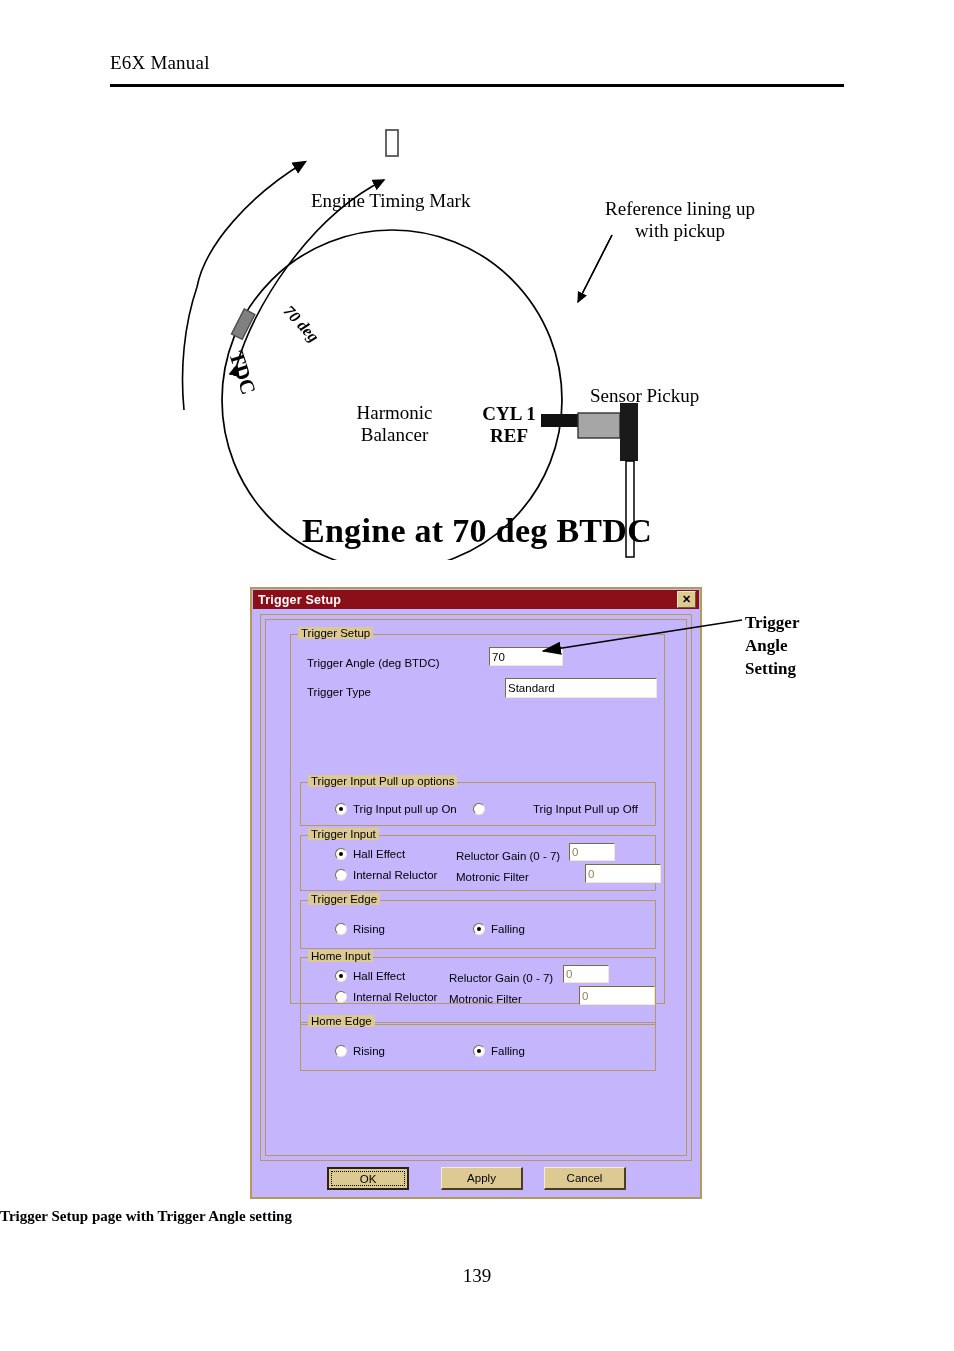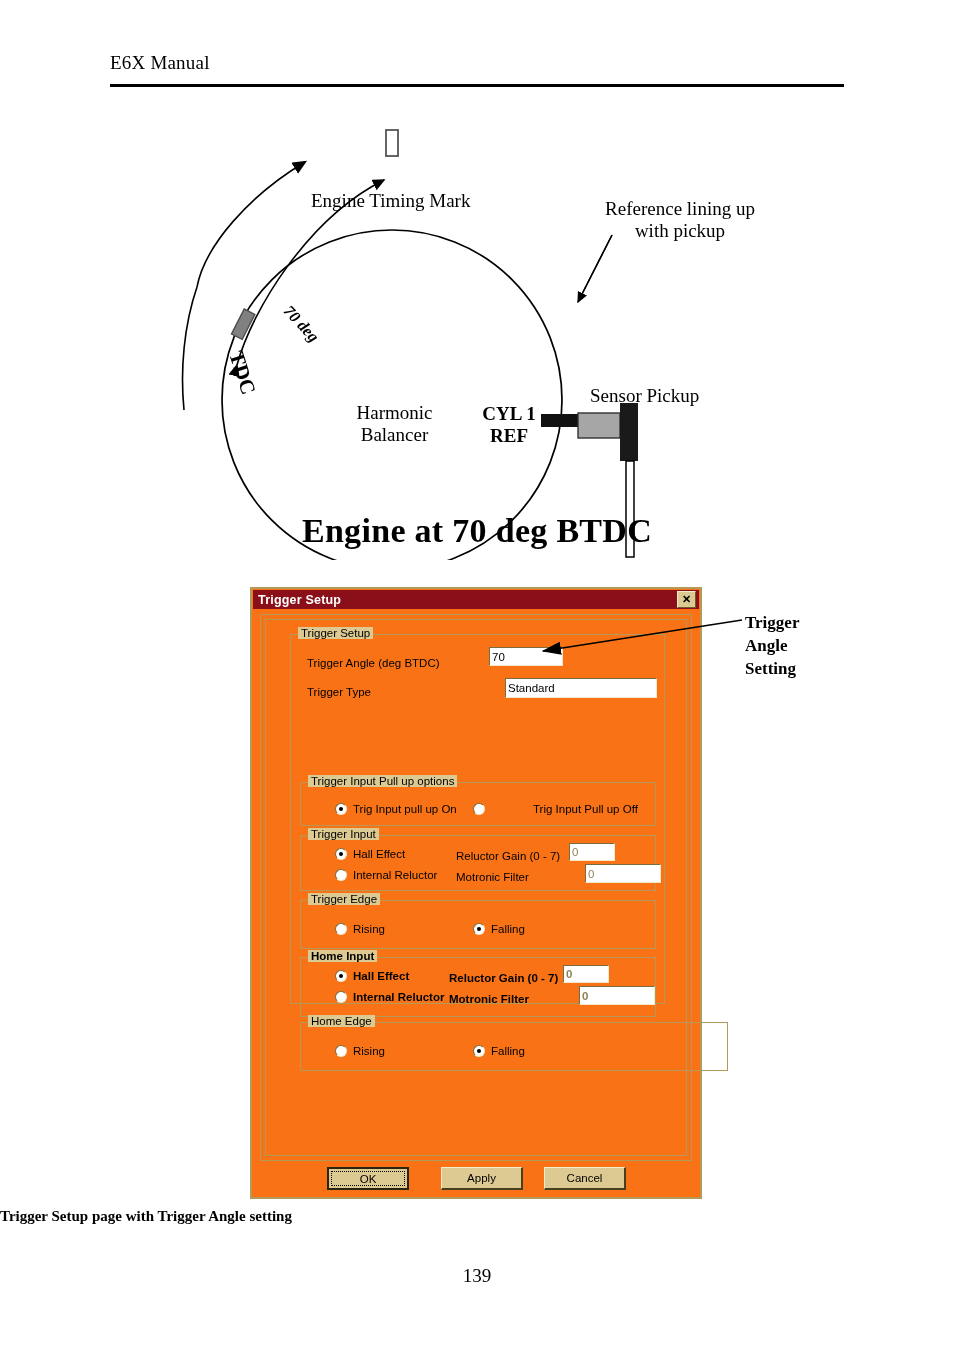--- a/index.html
+++ b/index.html
@@ -94,21 +94,21 @@
     white-space: pre;
   }
 
   
   #dialog {
     position: absolute;
     left: 250px;
     top: 587px;
     width: 452px;
     height: 612px;
-    background: #f97316;
+    background: #c4b5fd;
     border: 2px solid #b39a58;
     box-sizing: border-box;
     font-family: "Liberation Sans", sans-serif;
   }
   #titlebar {
     position: relative;
     height: 19px;
     margin: 1px;
     background: #8b0f18;
     display: flex;
@@ -427,37 +427,37 @@
           <div class="radio" style="left:34px; top:22px;">
             <span class="radio-dot"></span>
             <span class="radio-label">Rising</span>
           </div>
           <div class="radio" style="left:172px; top:22px;">
             <span class="radio-dot on"></span>
             <span class="radio-label">Falling</span>
           </div>
         </div>
 
-        <div class="group" style="left:9px; top:322px; width:356px; height:60px;font-weight:bold;">
+        <div class="group" style="left:9px; top:322px; width:356px; height:68px;">
           <span class="group-title">Home Input</span>
           <div class="radio" style="left:34px; top:12px;">
             <span class="radio-dot on"></span>
             <span class="radio-label">Hall Effect</span>
           </div>
           <div class="radio" style="left:34px; top:33px;">
             <span class="radio-dot"></span>
             <span class="radio-label">Internal Reluctor</span>
           </div>
           <span class="fld-label" style="left:148px; top:14px;">Reluctor Gain (0 - 7)</span>
           <span class="fld-label" style="left:148px; top:35px;">Motronic Filter</span>
           <div class="txt disabled" style="left:262px; top:7px; width:46px; height:18px;">0</div>
           <div class="combo disabled" style="left:262px; top:28px; width:76px; height:19px;">0</div>
         </div>
 
-        <div class="group" style="left:9px; top:387px; width:428px; height:49px;">
+        <div class="group" style="left:9px; top:387px; width:356px; height:49px;">
           <span class="group-title">Home Edge</span>
           <div class="radio" style="left:34px; top:22px;">
             <span class="radio-dot"></span>
             <span class="radio-label">Rising</span>
           </div>
           <div class="radio" style="left:172px; top:22px;">
             <span class="radio-dot on"></span>
             <span class="radio-label">Falling</span>
           </div>
         </div>

